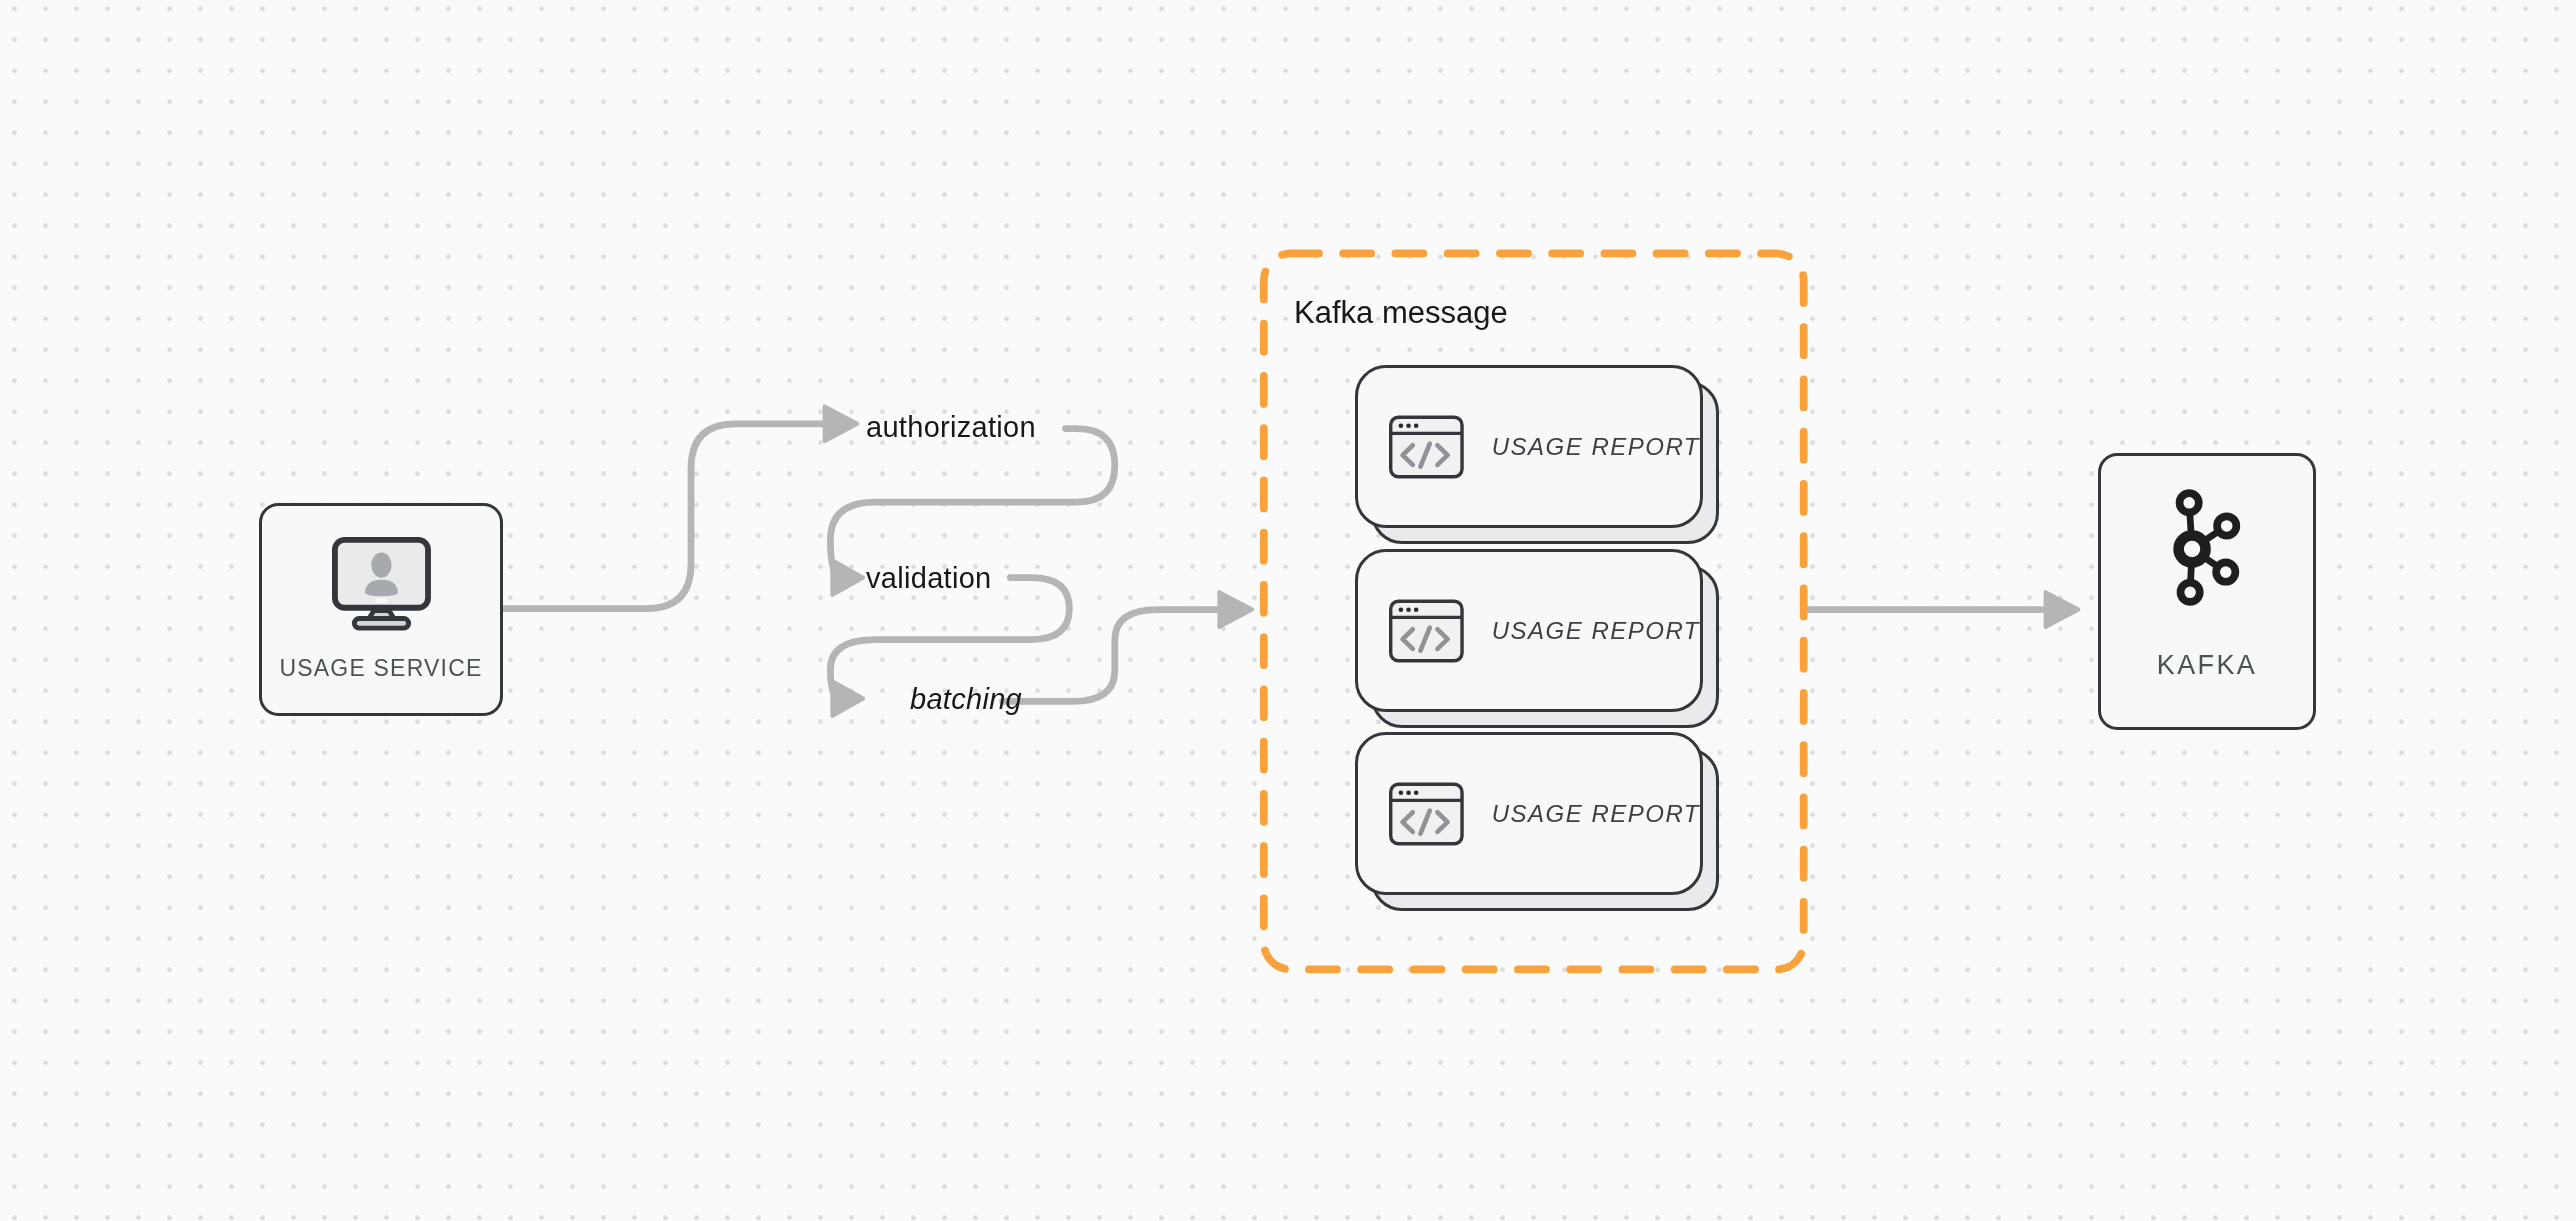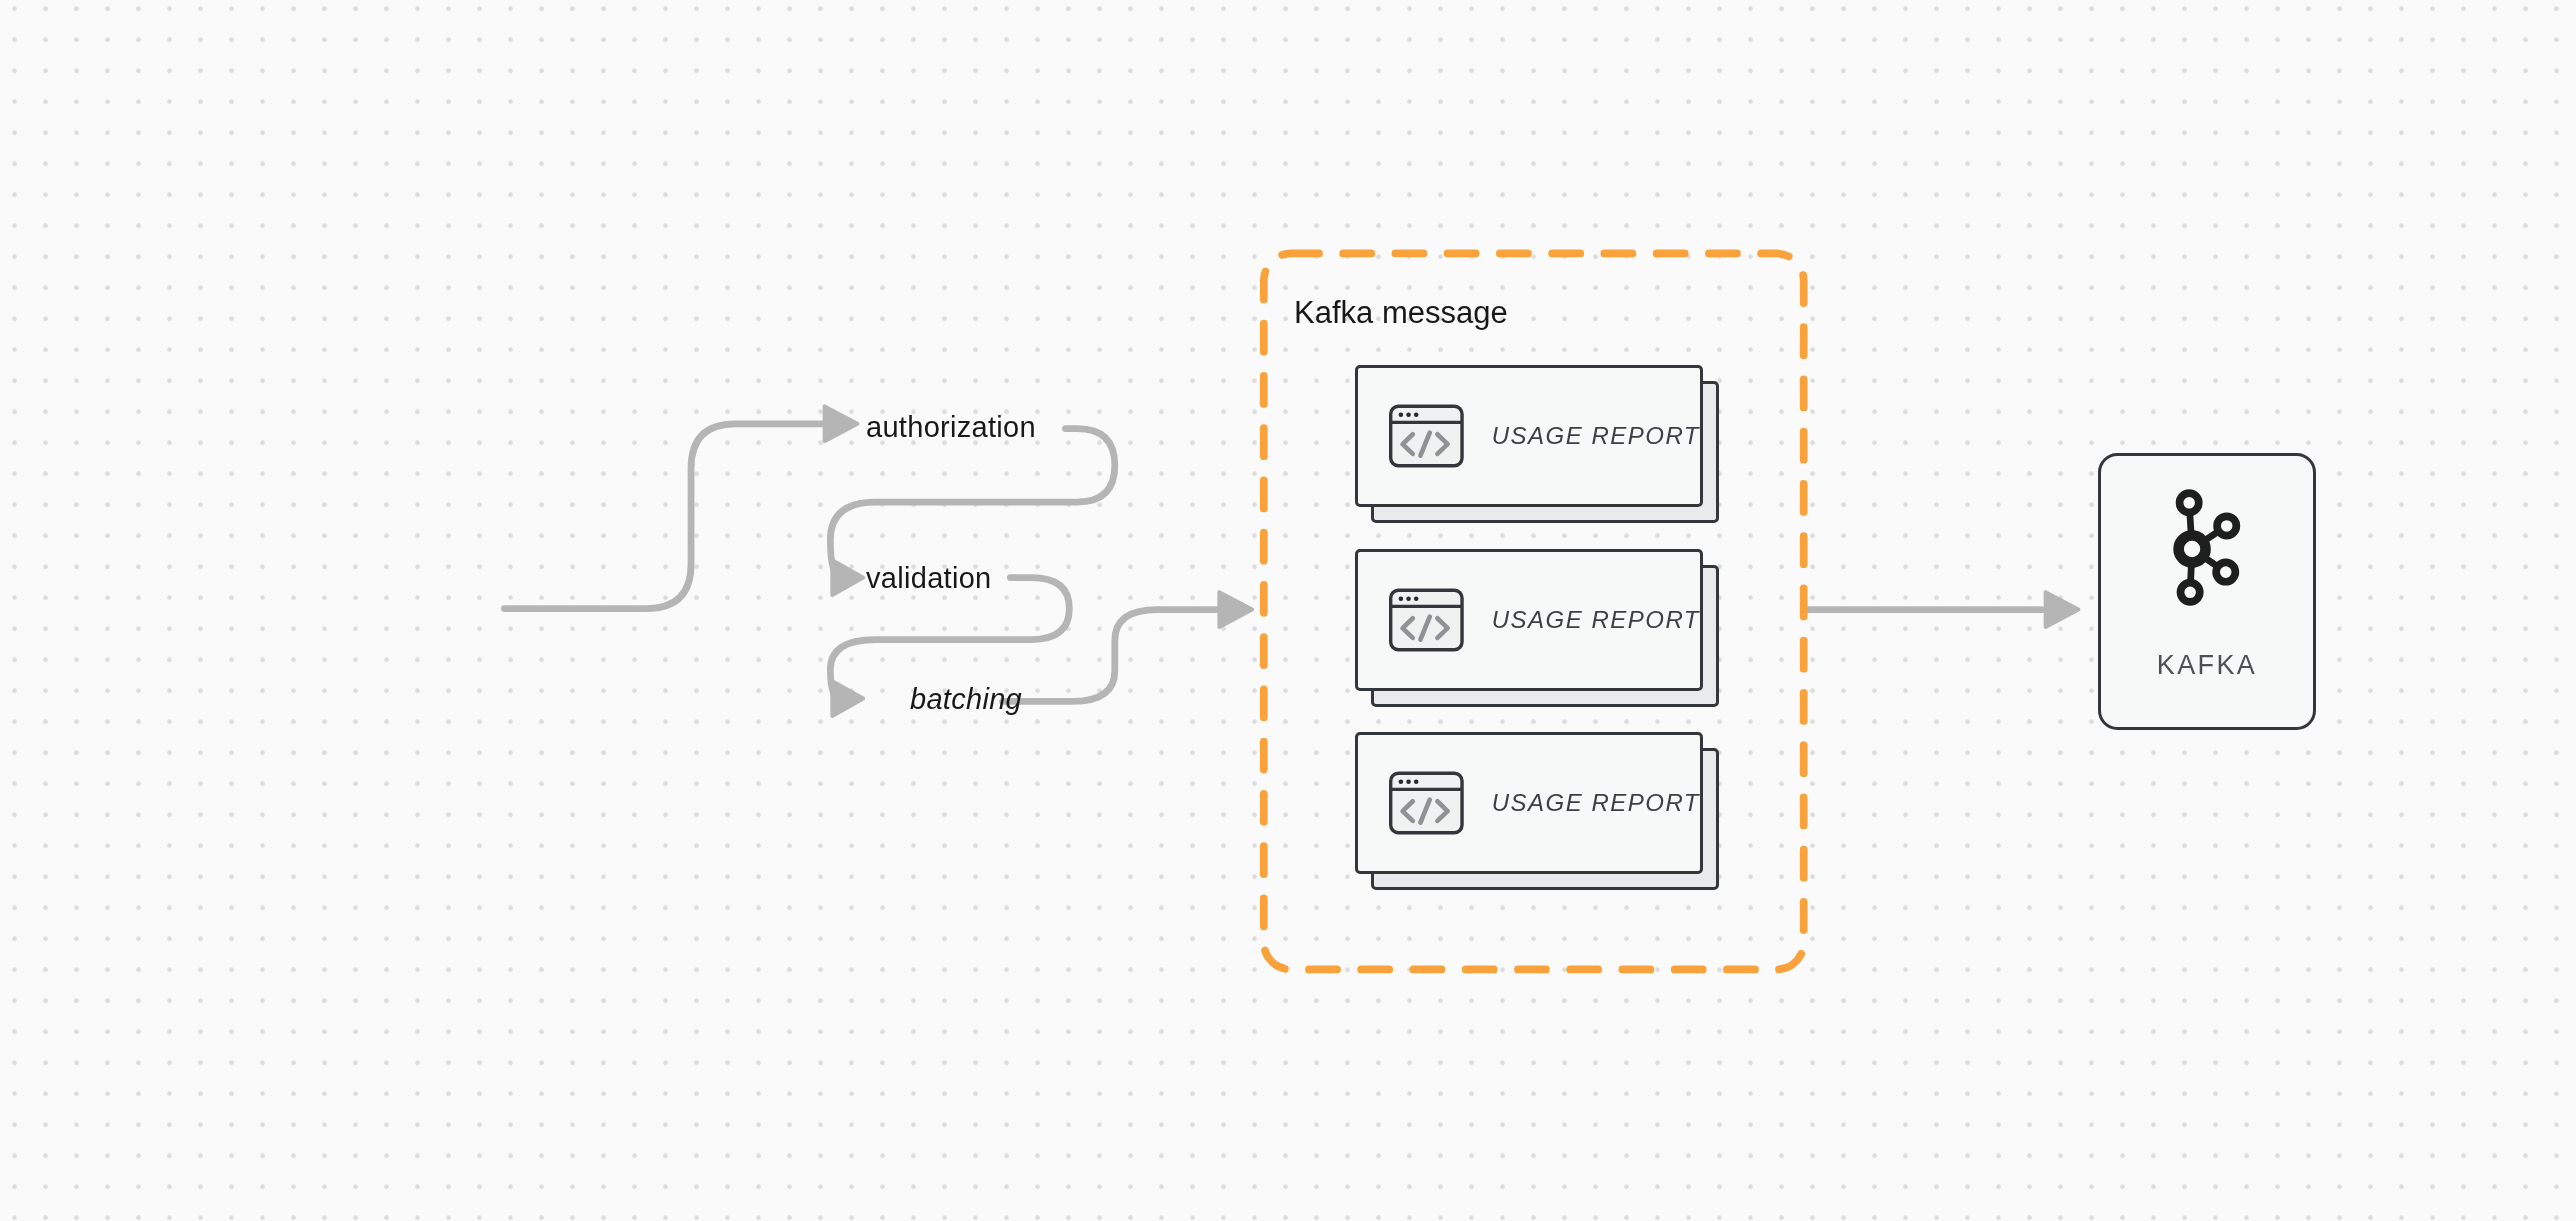--- a/index.html
+++ b/index.html
@@ -90,23 +90,23 @@
   }
 
   .report-card { position: absolute; left: 1355px; width: 364px; height: 158px; }
   .report-card.card-1 { top: 365px; }
   .report-card.card-2 { top: 549px; }
   .report-card.card-3 { top: 732px; }
 
   .card-back, .card-front {
     position: absolute;
     box-sizing: border-box;
-    width: 348px; height: 142px;
+    width: 348px; height: 163px;
     border: 3.9px solid var(--border-dark, #33373c);
-    border-radius: 5px;
+    border-radius: 31px;
     justify-content: center;
   }
   .card-back  { left: 15.5px; top: 15.5px; background: var(--shadow-fill, #e9eaeb); }
   .card-front {
     left: 0; top: 0;
     background: var(--node-fill, #f7f8f8);
     display: flex;
     align-items: center;
     gap: 28px;
     padding-left: 31px;
@@ -142,20 +142,31 @@
 
     <path class="connector" d="M 1036 725 H 1108 Q 1152 725 1152 693 V 662 Q 1152 630 1196 630 H 1258"></path>
     <polygon class="arrowhead" points="1294,630 1260,612 1260,648"></polygon>
 
     <path class="connector" d="M 1868 630 H 2110"></path>
     <polygon class="arrowhead" points="2148,630 2114,612 2114,648"></polygon>
 
     <rect class="group-border" x="1306" y="262" width="558" height="740" rx="28"></rect>
   </svg>
 
+  <div class="node usage-node">
+    <svg class="monitor-icon" width="101" height="97" viewBox="0 0 104 100">
+      <rect x="5" y="4" width="96" height="70" rx="10" fill="#e9eaea" class="icon-border" stroke-width="6"></rect>
+      <ellipse cx="53" cy="30" rx="10.5" ry="13" fill="#a7aaac"></ellipse>
+      <path d="M36 58 Q37 45 53 45 Q69 45 70 58 Q70 62 53 62 Q36 62 36 58 Z" fill="#a7aaac"></path>
+      <rect x="46" y="64" width="14" height="5" rx="2.5" fill="#f7f8f8"></rect>
+      <path d="M45 77 L61 77 L67 87 L39 87 Z" fill="#d2d4d5" class="icon-border" stroke-width="5" stroke-linejoin="round"></path>
+      <rect x="25" y="85" width="56" height="10" rx="5" fill="#d2d4d5" class="icon-border" stroke-width="5"></rect>
+    </svg>
+    <div class="node-label usage-label">USAGE SERVICE</div>
+  </div>
 
   <div class="step-label step-authorization">authorization</div>
   <div class="step-label step-validation">validation</div>
   <div class="step-label step-batching">batching</div>
 
   <div class="group-title">Kafka message</div>
 
   <div class="report-card card-1">
     <div class="card-back"></div>
     <div class="card-front">

